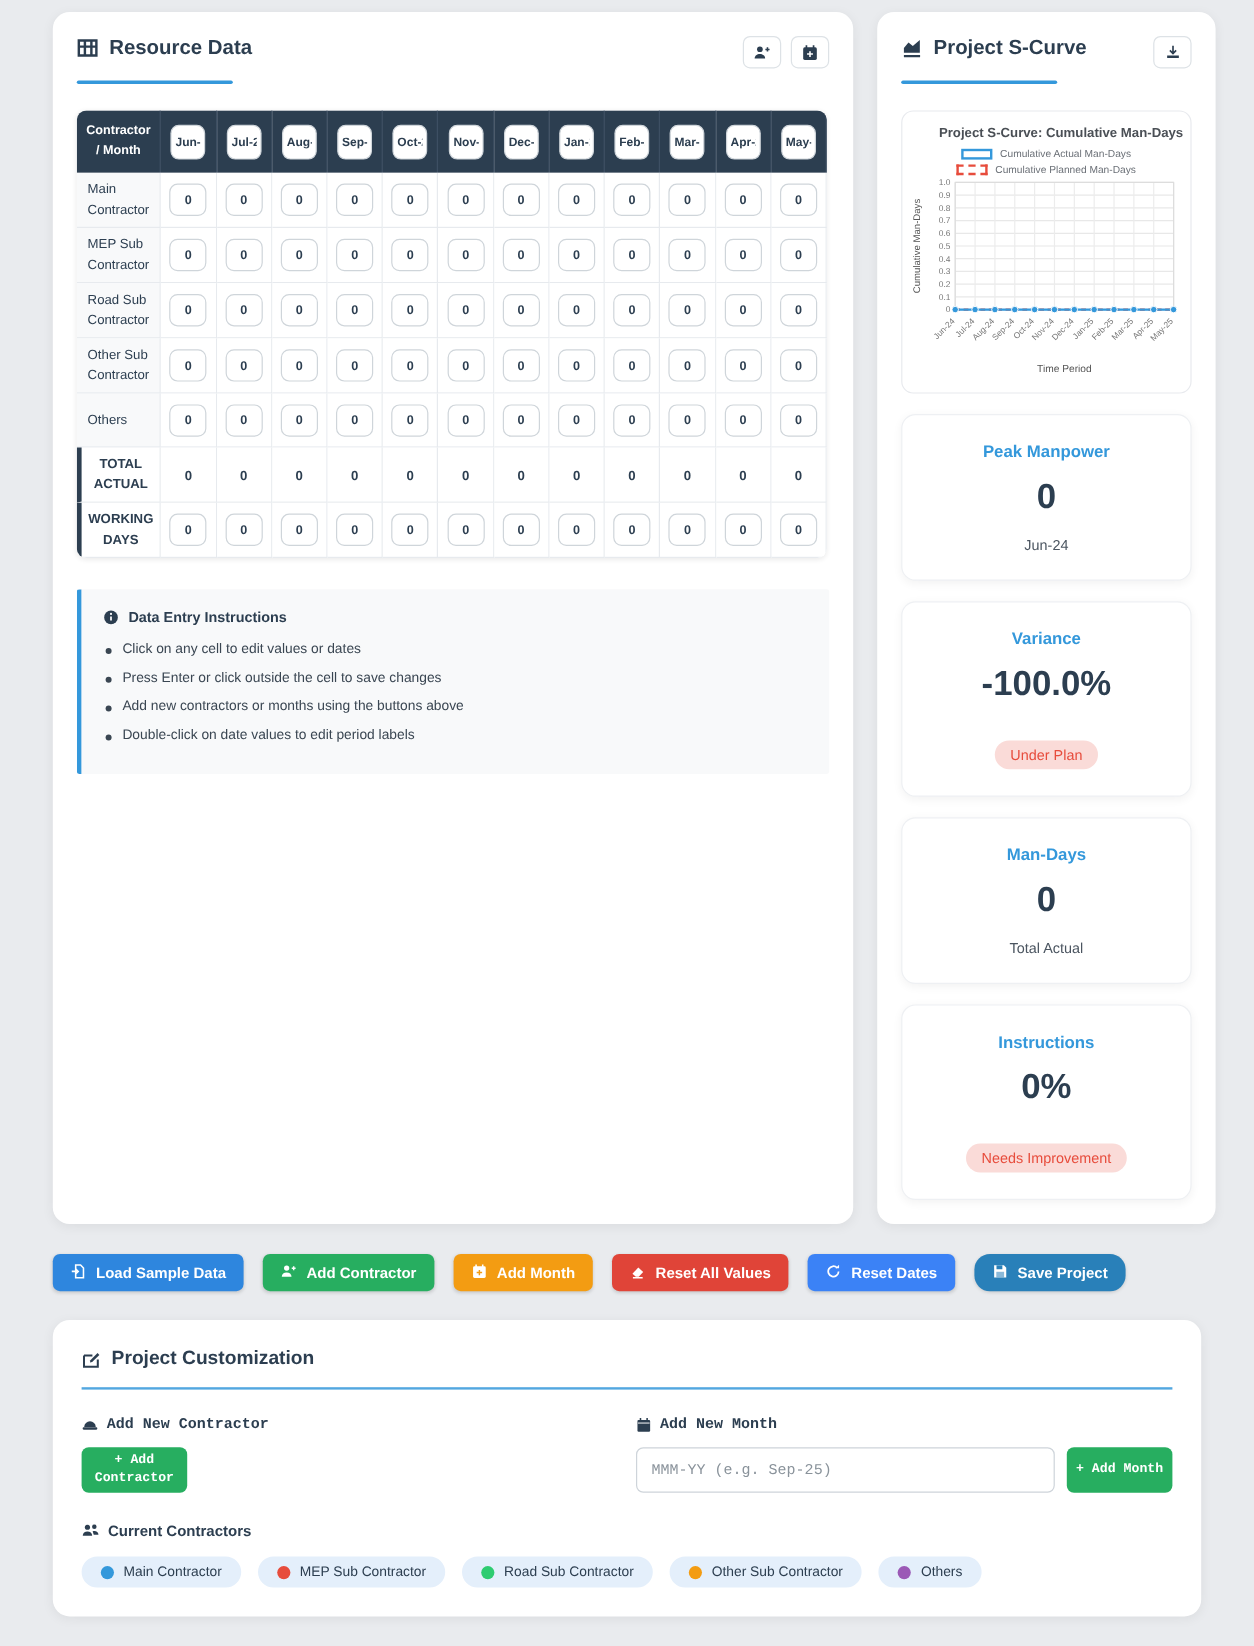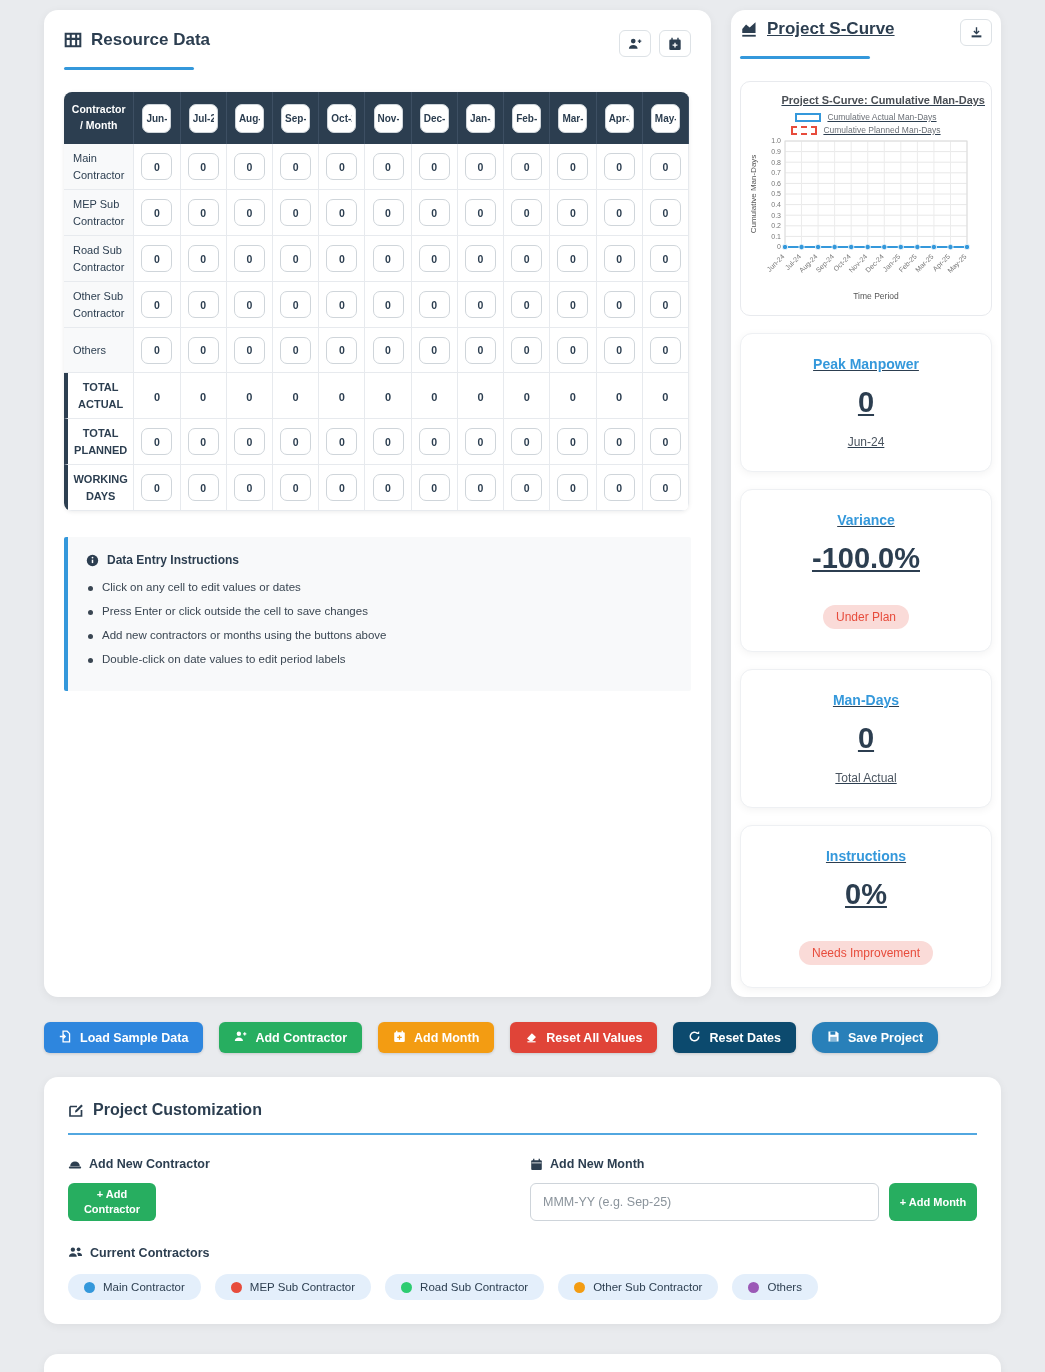--- a/index.html
+++ b/index.html
@@ -9,21 +9,21 @@
     font-family:"Liberation Sans", sans-serif;
     color:#2c3e50;
   }
   .page { padding:10px 44px 0 44px; }
   .card {
     background:#fff; border-radius:14px;
     box-shadow:0 2px 10px rgba(0,0,0,.06);
   }
   .top-grid { display:flex; gap:20px; align-items:stretch; }
   .left-card { width:667px; padding:20px; }
-  .right-card { width:296px; padding:9px;text-decoration:underline; }
+  .right-card { width:296px; padding:20px; }
 
   .card-head { display:flex; justify-content:space-between; align-items:flex-start; }
   .card-title { font-size:17px; font-weight:bold; color:#2c3e50; display:flex; align-items:center; gap:9px; }
   .card-title svg { flex:0 0 auto; }
   .title-underline { width:130px; height:3px; background:#3498db; border-radius:2px; margin-top:10px; }
   .head-actions { display:flex; gap:8px; }
   .icon-btn {
     width:32px; height:27px; background:#fff; border:1px solid #dde2e6; border-radius:6px;
     display:flex; align-items:center; justify-content:center; cursor:pointer; color:#2c3e50;
   }
@@ -89,21 +89,21 @@
   .action-btn {
     height:31px; border:none; border-radius:6px; color:#fff; font-family:inherit;
     font-size:12.5px; font-weight:bold; padding:0 15px; display:flex; align-items:center; gap:8px;
     cursor:pointer; box-shadow:0 1px 3px rgba(0,0,0,.15);
   }
 
   
   .custom-card { margin-top:24px; padding:24px; }
   .custom-title { font-size:16px; font-weight:bold; display:flex; align-items:center; gap:9px; }
   .full-underline { height:2px; background:#3498db; margin-top:14px; opacity:.85; }
-  .form-grid { display:flex; gap:15px; margin-top:22px; }
+  .form-grid { display:flex; gap:15px; margin-top:22px;font-family:Liberation Mono, monospace; }
   .form-col { flex:1; }
   .form-label { font-size:12.5px; font-weight:bold; color:#2c3e50; display:flex; align-items:center; gap:7px; }
   .form-row { display:flex; gap:10px; margin-top:12px; }
   .text-input {
     flex:1; height:38px; border:1px solid #ced4da; border-radius:6px; padding:0 12px;
     font-family:inherit; font-size:12.5px; color:#2c3e50;
   }
   .text-input::placeholder { color:#8a939b; }
   .green-btn {
     width:88px; border:none; border-radius:6px; background:#27ae60; color:#fff; cursor:pointer;
@@ -260,35 +260,20 @@
                 <td class="cell"><span class="plainval">0</span></td>
                 <td class="cell"><span class="plainval">0</span></td>
                 <td class="cell"><span class="plainval">0</span></td>
                 <td class="cell"><span class="plainval">0</span></td>
                 <td class="cell"><span class="plainval">0</span></td>
                 <td class="cell"><span class="plainval">0</span></td>
                 <td class="cell"><span class="plainval">0</span></td>
                 <td class="cell"><span class="plainval">0</span></td>
                 <td class="cell"><span class="plainval">0</span></td>
                 <td class="cell"><span class="plainval">0</span></td>
-              </tr>
-              <tr class="totalrow">
-                <td class="rowlabel first-border">TOTAL PLANNED</td>
-                <td class="cell"><input type="text" value="0" style=""></td>
-                <td class="cell"><input type="text" value="0" style=""></td>
-                <td class="cell"><input type="text" value="0" style=""></td>
-                <td class="cell"><input type="text" value="0" style=""></td>
-                <td class="cell"><input type="text" value="0" style=""></td>
-                <td class="cell"><input type="text" value="0" style=""></td>
-                <td class="cell"><input type="text" value="0" style=""></td>
-                <td class="cell"><input type="text" value="0" style=""></td>
-                <td class="cell"><input type="text" value="0" style=""></td>
-                <td class="cell"><input type="text" value="0" style=""></td>
-                <td class="cell"><input type="text" value="0" style=""></td>
-                <td class="cell"><input type="text" value="0" style=""></td>
               </tr>
               <tr class="totalrow">
                 <td class="rowlabel first-border">WORKING DAYS</td>
                 <td class="cell"><input type="text" value="0" style=""></td>
                 <td class="cell"><input type="text" value="0" style=""></td>
                 <td class="cell"><input type="text" value="0" style=""></td>
                 <td class="cell"><input type="text" value="0" style=""></td>
                 <td class="cell"><input type="text" value="0" style=""></td>
                 <td class="cell"><input type="text" value="0" style=""></td>
                 <td class="cell"><input type="text" value="0" style=""></td>
@@ -458,21 +443,21 @@
           </svg></span>
         <span>Add Month</span>
       </button>
       <button class="action-btn" style="background: rgb(224, 68, 56);">
         <span><svg width="13" height="13" viewBox="0 0 16 16">
             <path d="M2.5 10.5l6-6.5 5 4.5-4.5 5H6z" fill="#fff"></path>
             <path d="M3 14.5h10" stroke="#fff" stroke-width="1.5"></path>
           </svg></span>
         <span>Reset All Values</span>
       </button>
-      <button class="action-btn" style="background: #0c4a6e;">
+      <button class="action-btn" style="background: #3b82f6;">
         <span><svg width="13" height="13" viewBox="0 0 16 16">
             <path d="M13.3 8a5.3 5.3 0 1 1-1.5-3.7" fill="none" stroke="#fff" stroke-width="1.8"></path>
             <path d="M13.8 1.2v3.6h-3.6z" fill="#fff"></path>
           </svg></span>
         <span>Reset Dates</span>
       </button>
       <button class="action-btn" style="background: rgb(41, 128, 185); border-radius: 13px;">
         <span><svg width="13" height="13" viewBox="0 0 16 16">
             <path d="M1.8 1.8h10l2.4 2.4v10H1.8z" fill="#fff"></path>
             <rect x="4.2" y="1.8" width="6" height="4" fill="#2980b9"></rect>

